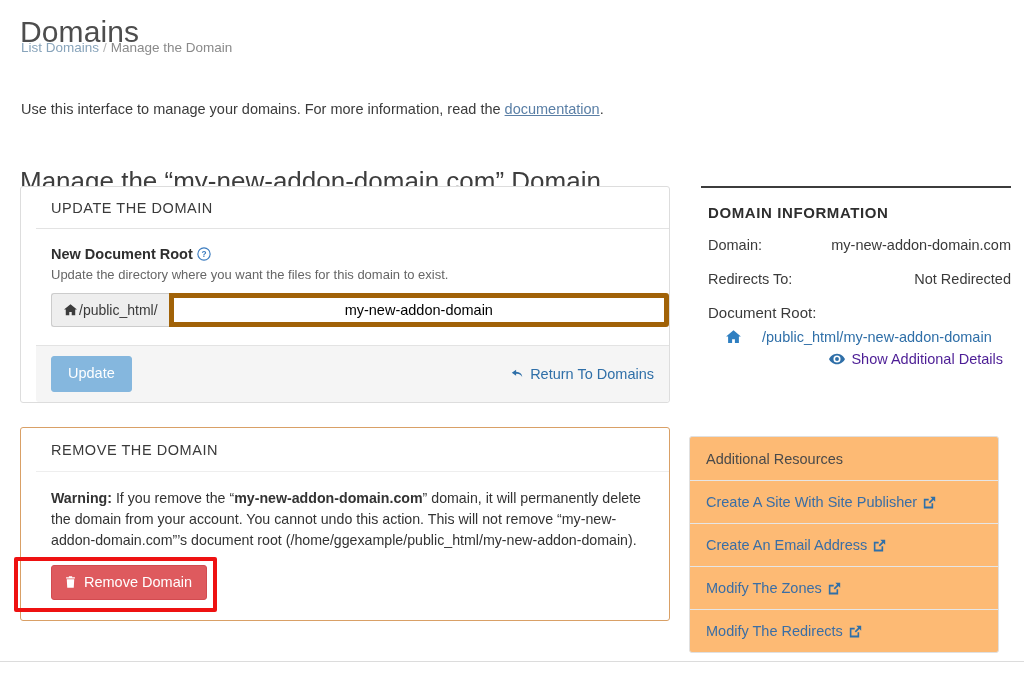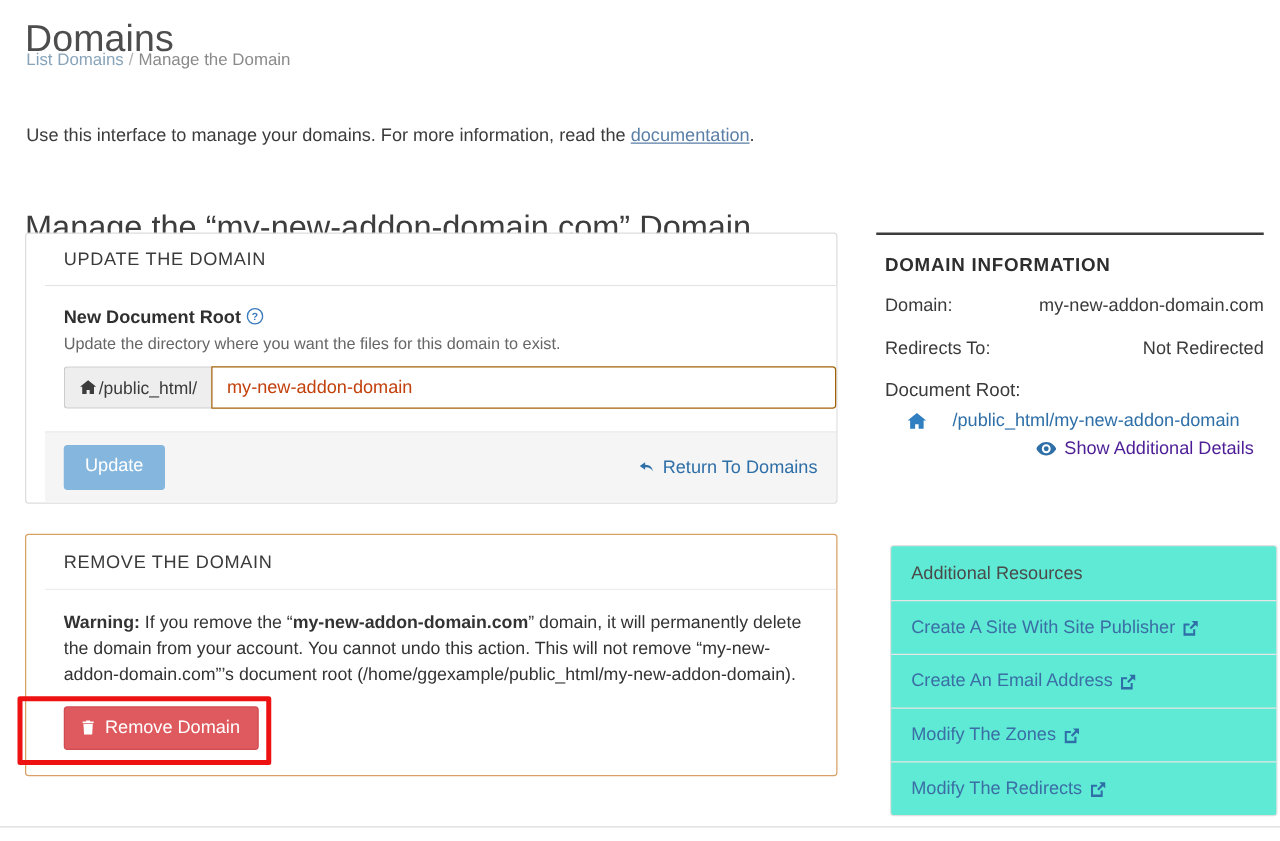--- a/index.html
+++ b/index.html
@@ -132,28 +132,29 @@
     border: 1px solid #cccccc;
     border-right: none;
     border-radius: 3px 0 0 3px;
     font-size: 14px;
     color: #3a3a3a;
     white-space: nowrap;
   }
   .input-addon .home-ico { margin-right: 1px; }
   .text-input {
     flex: 1;
-    border: 1px solid #a16207;
+    border: 5px solid #a16207;
     border-radius: 0 3px 3px 0;
     padding: 0 12px;
     font-family: "Liberation Sans", sans-serif;
     font-size: 14.5px;
-    color: #c2410c;
+    color: #000000;
     background: #ffffff;
     outline: none;
+    text-align: center;
   }
 
   .panel-footer {
     background: #f5f5f5;
     border-top: 1px solid #e3e3e3;
     padding: 10px 15px;
     display: flex;
     align-items: center;
     justify-content: space-between;
     border-radius: 0 0 3px 3px;
@@ -277,25 +278,25 @@
     gap: 6px;
     margin: 6px 8px 0 0;
     font-size: 14.5px;
     color: #4c1d95;
     text-decoration: none;
     white-space: nowrap;
   }
 
   .resources {
     position: absolute;
-    left: 712px; top: 436px;
+    left: 689px; top: 436px;
     width: 310px;
     border: 1px solid #e0e0e0;
     border-radius: 3px;
-    background: #5eead4;
+    background: #fdba74;
   }
   .res-head {
     padding: 14px 16px 13px 16px;
     font-size: 14.5px;
     color: #4a4a4a;
     border-bottom: 1px solid #e6e6e6;
   }
   .res-item {
     padding: 13px 16px 13px 16px;
     border-bottom: 1px solid #e6e6e6;

